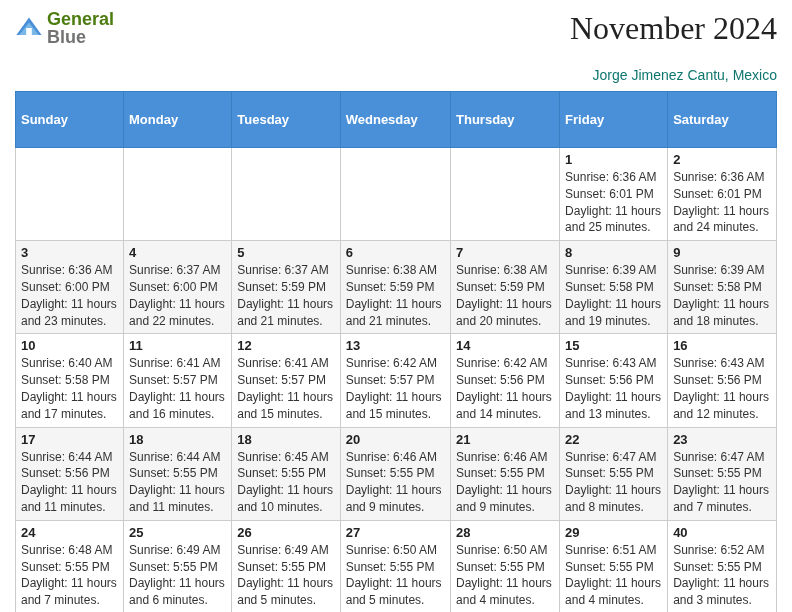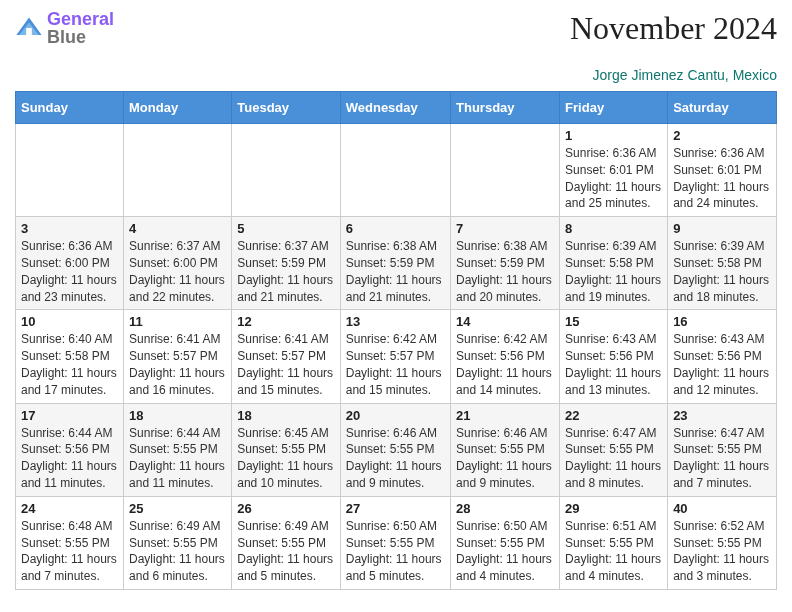--- a/index.html
+++ b/index.html
@@ -17,21 +17,21 @@
       margin-bottom: 8px;
     }
     .logo {
       display: flex;
       align-items: center;
       gap: 4px;
     }
     .logo-text-general {
       font-size: 18px;
       font-weight: bold;
-      color: #8b5cf6;
+      color: #4d7c0f;
       line-height: 1;
     }
     .logo-text-blue {
       font-size: 18px;
       font-weight: bold;
       color: #737373;
       line-height: 1;
     }
     .logo-icon {
       width: 28px;
@@ -53,21 +53,21 @@
     }
     .calendar-table {
       width: 100%;
       border-collapse: collapse;
       font-size: 11px;
     }
     .calendar-table thead tr th {
       background-color: #4a90d9;
       color: #fff;
       text-align: left;
-      padding: 8px 5px;
+      padding: 20px 5px;
       font-size: 13px;
       font-weight: bold;
       border: 1px solid #3a7fc1;
     }
     .calendar-table tbody tr td {
       border: 1px solid #ccc;
       vertical-align: top;
       padding: 4px 5px;
       min-height: 70px;
       height: 80px;

